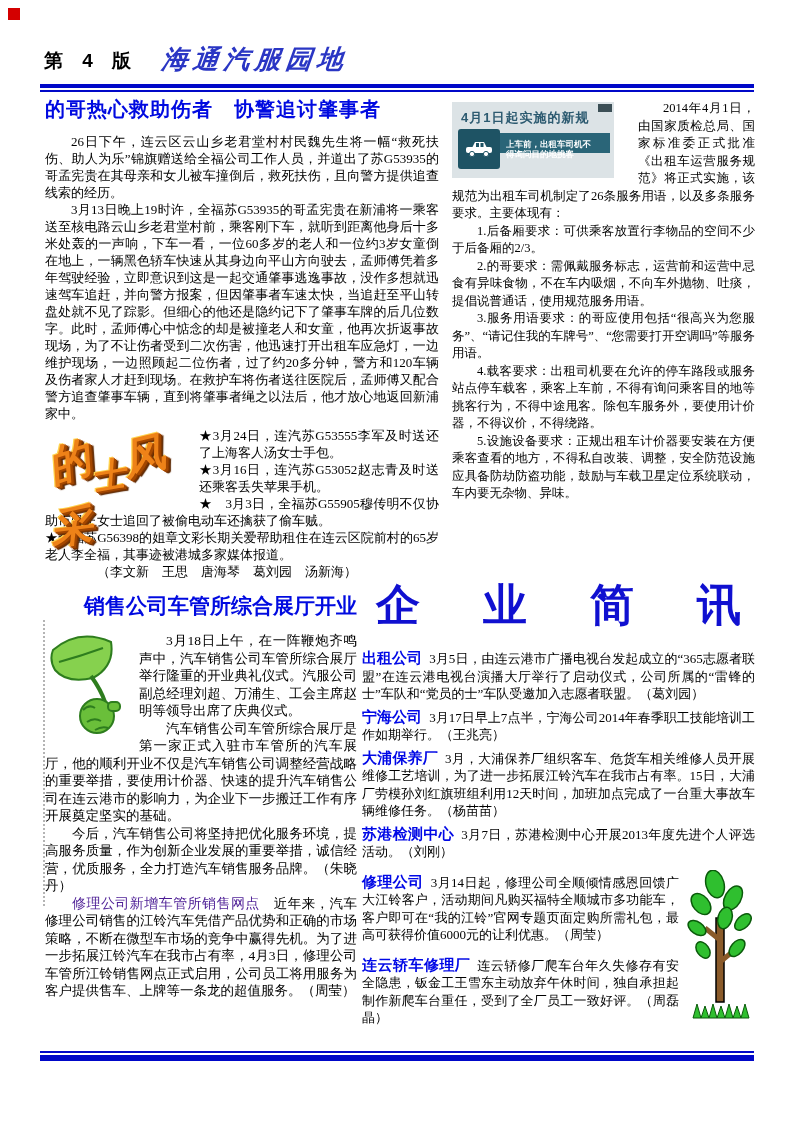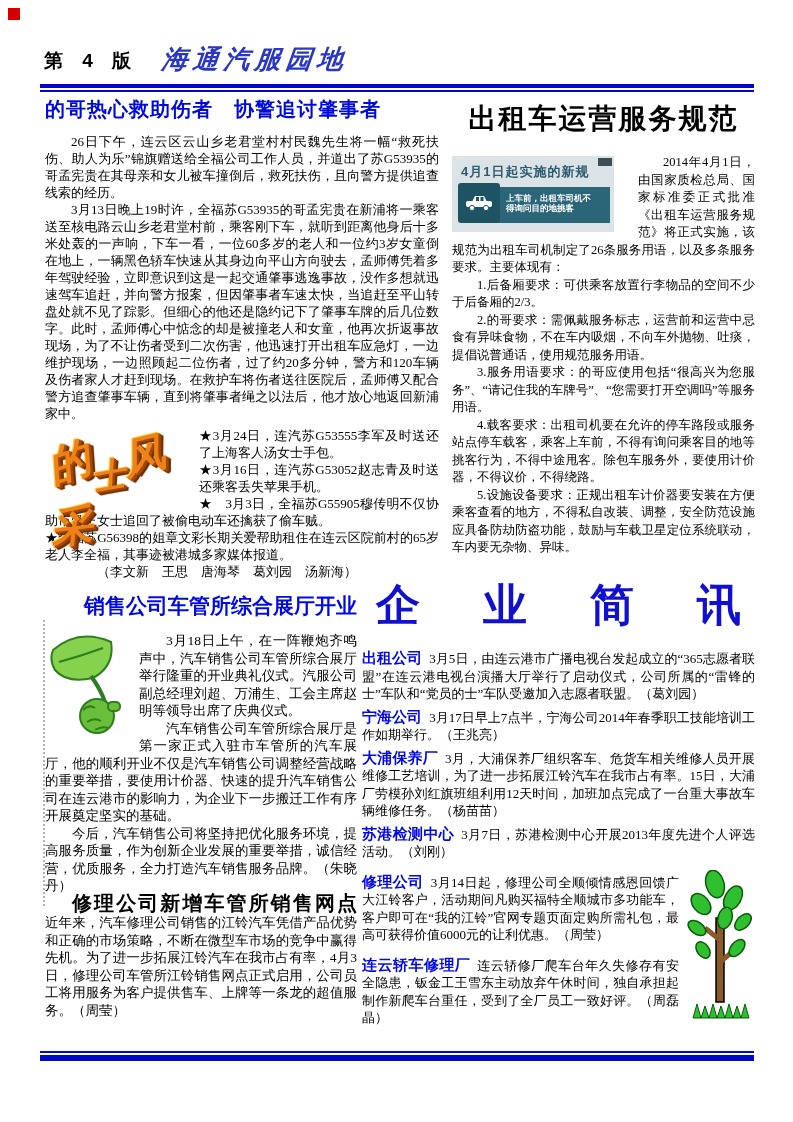--- a/index.html
+++ b/index.html
@@ -46,34 +46,34 @@
   .right-top{left:452px;top:100px;width:303px;}
   .reg-title{margin:0 0 16px 0;text-align:center;font-family:"Liberation Sans",sans-serif;
              font-size:28px;font-weight:900;color:#000;letter-spacing:2px;white-space:nowrap;}
   .right-top p.body{line-height:17.5px;font-size:12.5px;}
 
   .banner{float:left;width:162px;height:76px;margin:2px 24px 2px 0;background:#dce3e6;
           position:relative;overflow:visible;}
   .banner .tr-mark{position:absolute;right:2px;top:2px;width:14px;height:8px;background:#3c4f56;}
   .banner-headline{margin:7px 4px 3px 9px;font-family:"Liberation Sans",sans-serif;
                    font-weight:bold;font-size:13px;color:#2c5a70;letter-spacing:1px;white-space:nowrap;}
-  .ribbon{position:relative;margin:6px 4px 0 30px;height:36px;background:#2a6578;}
+  .ribbon{position:relative;margin:6px 4px 0 30px;height:20px;background:#2a6578;}
   .ribbon .tab{position:absolute;left:-24px;top:-4px;width:42px;height:40px;background:#1e5364;
                border-radius:3px;display:flex;align-items:center;justify-content:center;}
   .ribbon .rtxt{padding:6px 2px 0 24px;font-family:"Liberation Sans",sans-serif;
                 font-weight:bold;font-size:8.5px;line-height:10px;color:#fff;}
 
   
   .left-bottom{left:45px;top:592px;width:312px;}
   .show-title{margin:0 0 12px 0;text-align:right;font-family:"Liberation Sans",sans-serif;
               font-size:21px;color:#000ae0;font-weight:bold;white-space:nowrap;}
   .left-bottom p.body{font-size:13.5px;line-height:17.5px;}
   .leaf-clip{float:left;width:86px;height:108px;margin:0 8px 2px 0;}
   .dotted-div{left:43px;top:620px;height:286px;border-left:2px dotted #b4b4b4;width:0;}
-  .net-head{font-family:"Liberation Sans",sans-serif;font-weight:bold;font-size:20px;color:#000000;}
+  .net-head{font-family:"Liberation Sans",sans-serif;font-weight:normal;font-size:14px;color:#4c1d95;}
   .pgap{margin-top:10px;}
 
   
   .right-bottom{left:362px;top:576px;width:393px;}
   .briefs-title{margin:0 0 14px 0;text-align:center;font-size:44px;font-weight:900;
                 color:#1010d0;letter-spacing:26px;margin-right:-26px;white-space:nowrap;}
   .brief{margin:0 0 5px 0;font-size:13px;line-height:17.5px;text-align:justify;}
   .brief .lbl{font-family:"Liberation Sans",sans-serif;font-weight:bold;font-size:15px;
               color:#0008e6;margin-right:7px;}
   .tree-clip{float:right;width:70px;height:150px;margin:4px 0 0 6px;}
@@ -102,21 +102,20 @@
     </div>
     <p class="body">★3月24日，连汽苏G53555李军及时送还了上海客人汤女士手包。</p>
     <p class="body">★3月16日，连汽苏G53052赵志青及时送还乘客丢失苹果手机。</p>
     <p class="body">★　3月3日，全福苏G55905穆传明不仅协助市民王女士追回了被偷电动车还擒获了偷车贼。</p>
     <p class="body">★全福苏G56398的姐章文彩长期关爱帮助租住在连云区院前村的65岁老人李全福，其事迹被港城多家媒体报道。</p>
     <p class="body byline">（李文新　王思　唐海琴　葛刘园　汤新海）</p>
   </div>
 </section>
 
 <section class="abs right-top">
-  <h1 class="reg-title">出租车运营服务规范</h1>
   <div class="banner">
     <div class="tr-mark"></div>
     <div class="banner-headline">4月1日起实施的新规</div>
     <div class="ribbon">
       <div class="tab">
         <svg width="32" height="20" viewBox="0 0 32 20">
           <rect x="3" y="8" width="26" height="6" rx="2" fill="#ffffff"></rect>
           <path d="M9 9 L12 3 H21 L24 9 Z" fill="#ffffff"></path>
           <rect x="13" y="4" width="3" height="4" fill="#1e5364"></rect>
           <rect x="17.5" y="4" width="3" height="4" fill="#1e5364"></rect>

